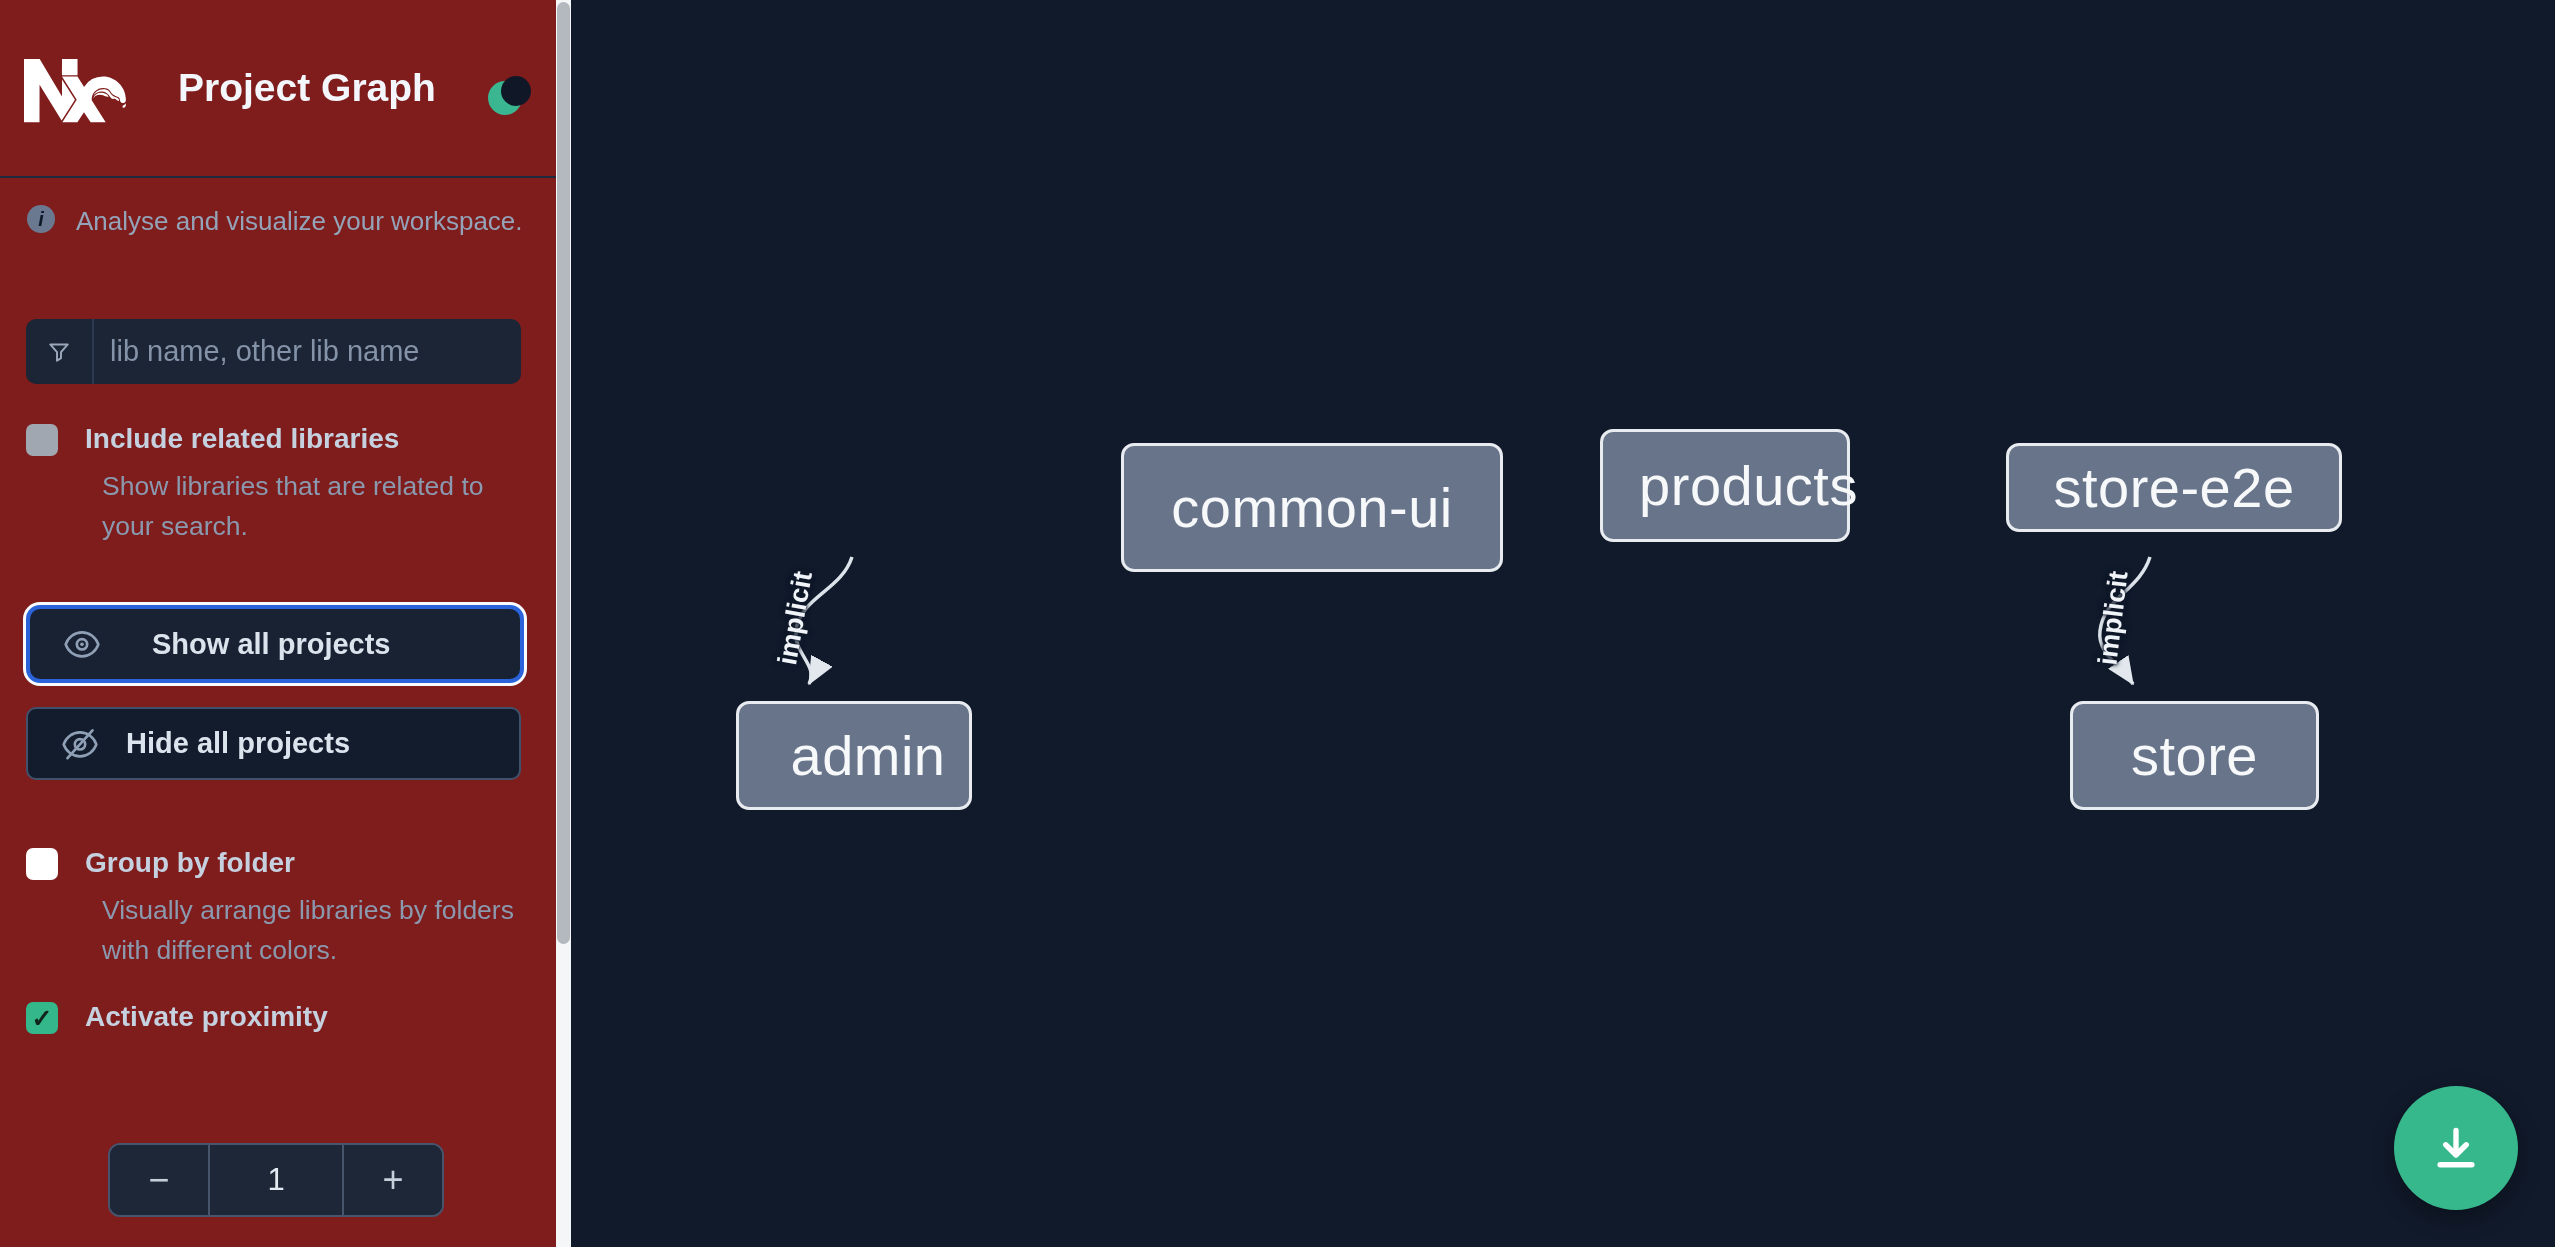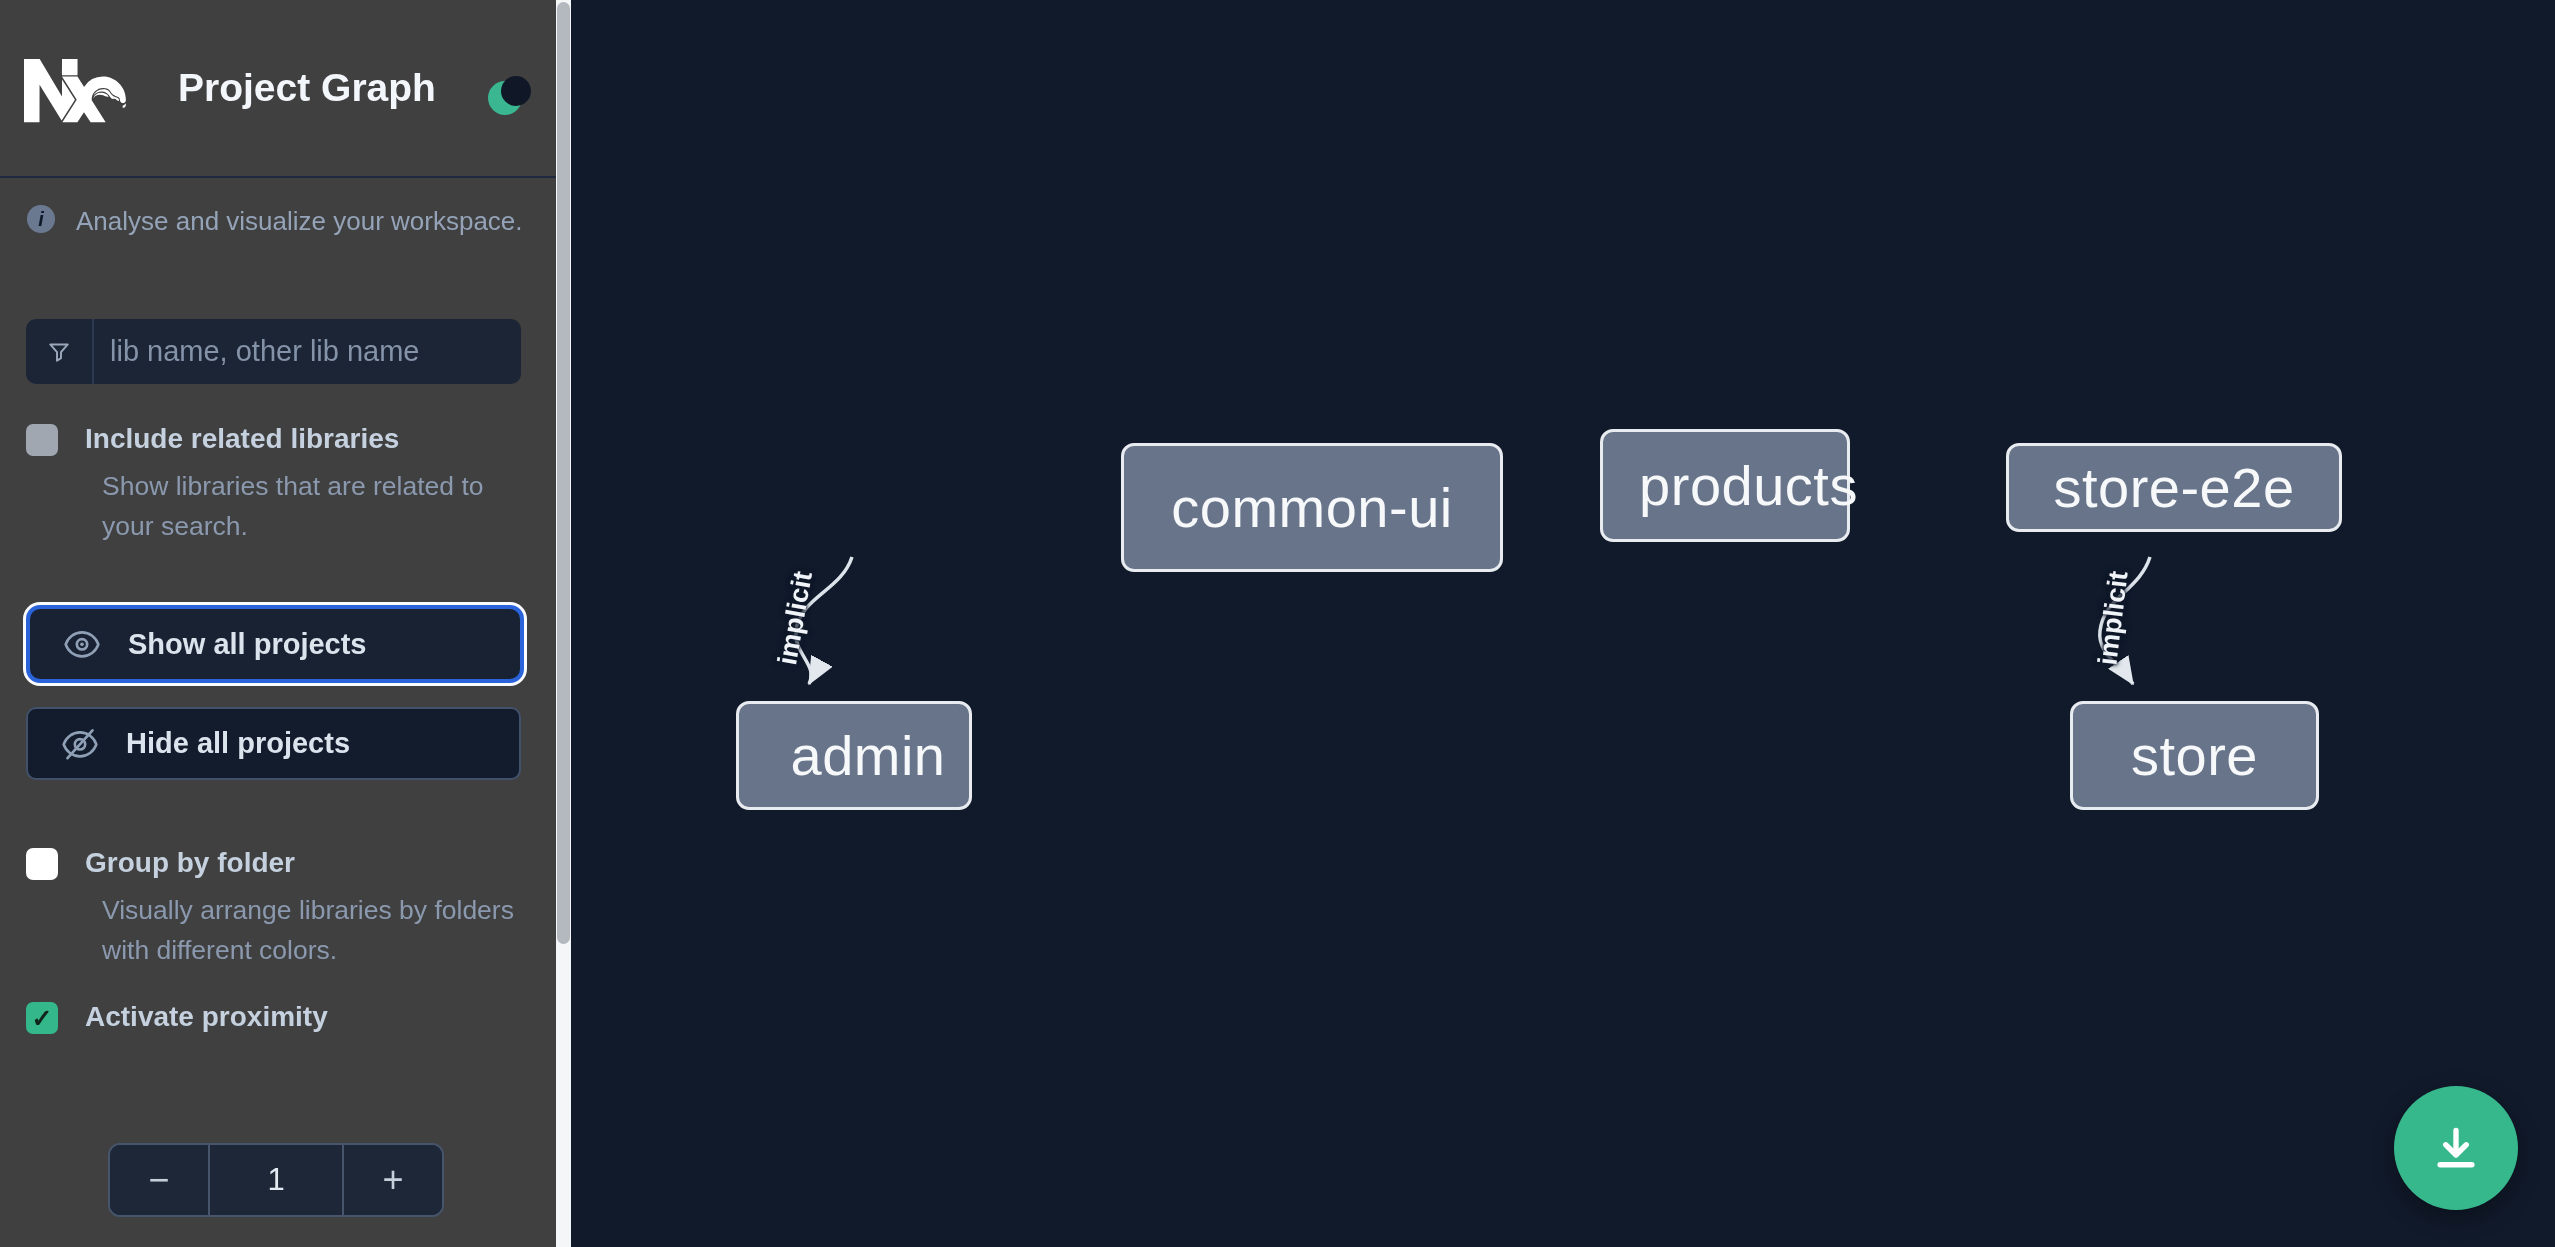--- a/index.html
+++ b/index.html
@@ -12,21 +12,21 @@
   .gnode{position:absolute;display:flex;align-items:center;justify-content:center;
     background:#68748a;border:3px solid #e8ebf0;border-radius:13px;
     color:#f6f8fa;font-size:56px;letter-spacing:.5px;cursor:pointer;}
   .edge-label{position:absolute;width:140px;height:40px;display:flex;align-items:center;justify-content:center;
     color:#f0f4f9;font-size:27px;font-weight:600;
     text-shadow:0 0 4px #101a2b,0 0 4px #101a2b,0 0 6px #101a2b;}
   .fab{position:absolute;width:124px;height:124px;border-radius:50%;background:#37b88c;border:none;
     display:flex;align-items:center;justify-content:center;box-shadow:0 8px 22px rgba(0,0,0,.35);cursor:pointer;}
 
   
-  .sidebar{position:absolute;left:0;top:0;width:556px;height:1247px;background:#404040;}
+  .sidebar{position:absolute;left:0;top:0;width:556px;height:1247px;background:#7f1d1d;}
   .logo{position:absolute;left:24px;top:47px;width:102px;height:88px;}
   .app-title{position:absolute;left:178px;top:66px;font-size:39px;font-weight:600;color:#f3f6fa;}
   .moon-btn{position:absolute;left:464px;top:64px;width:48px;height:48px;background:none;border:none;cursor:pointer;}
   .moon{position:relative;width:36px;height:36px;margin:4px;}
   .moon .full{position:absolute;left:0;top:0;width:34px;height:34px;border-radius:50%;background:#3ab690;}
   .moon .cut{position:absolute;left:13px;top:-5px;width:30px;height:30px;border-radius:50%;background:#101827;}
   .header-divider{position:absolute;left:0;top:176px;width:556px;height:2px;background:#1e2940;}
 
   .info-icon{position:absolute;left:27px;top:205px;width:28px;height:28px;border-radius:50%;background:#6b7990;
     color:#10192a;font-size:20px;font-weight:700;display:flex;align-items:center;justify-content:center;font-style:italic;}
@@ -42,21 +42,21 @@
   .checkbox{position:absolute;left:26px;width:32px;height:32px;border-radius:7px;}
   .cb-muted{background:#a1a7b1;}
   .cb-white{background:#ffffff;}
   .cb-green{background:#34b78a;color:#12251c;font-size:25px;font-weight:700;
     display:flex;align-items:center;justify-content:center;}
   .opt-label{position:absolute;left:85px;font-size:28px;font-weight:600;color:#c6d1e0;}
   .opt-desc{position:absolute;left:102px;width:438px;font-size:26.5px;line-height:40px;color:#8b99af;}
 
   .side-btn{position:absolute;left:26px;display:flex;align-items:center;cursor:pointer;}
   .btn-show{top:605px;width:498px;height:78px;background:#192233;border:4px solid #2a63da;
-    border-radius:14px;box-shadow:0 0 0 3px #fafbfc;}
+    border-radius:14px;box-shadow:0 0 0 3px #fafbfc;gap:24px;}
   .btn-hide{top:707px;width:495px;height:73px;background:#131c2d;border:2px solid #41516b;border-radius:10px;}
   .side-btn .ico{margin-left:26px;display:flex;}
   .side-btn .lbl{margin-left:26px;font-size:29px;font-weight:600;color:#dbe3ed;}
 
   .stepper{position:absolute;left:108px;top:1143px;width:336px;height:74px;border:2px solid #46556c;border-radius:12px;
     display:flex;overflow:hidden;background:#1d2737;}
   .step-btn{width:98px;border:none;background:#1d2737;color:#c5cfdc;font-size:36px;cursor:pointer;padding:0;}
   .step-val{width:136px;border-left:2px solid #46556c;border-right:2px solid #46556c;
     display:flex;align-items:center;justify-content:center;color:#e3e9f1;font-size:31px;background:#1d2737;}
 

